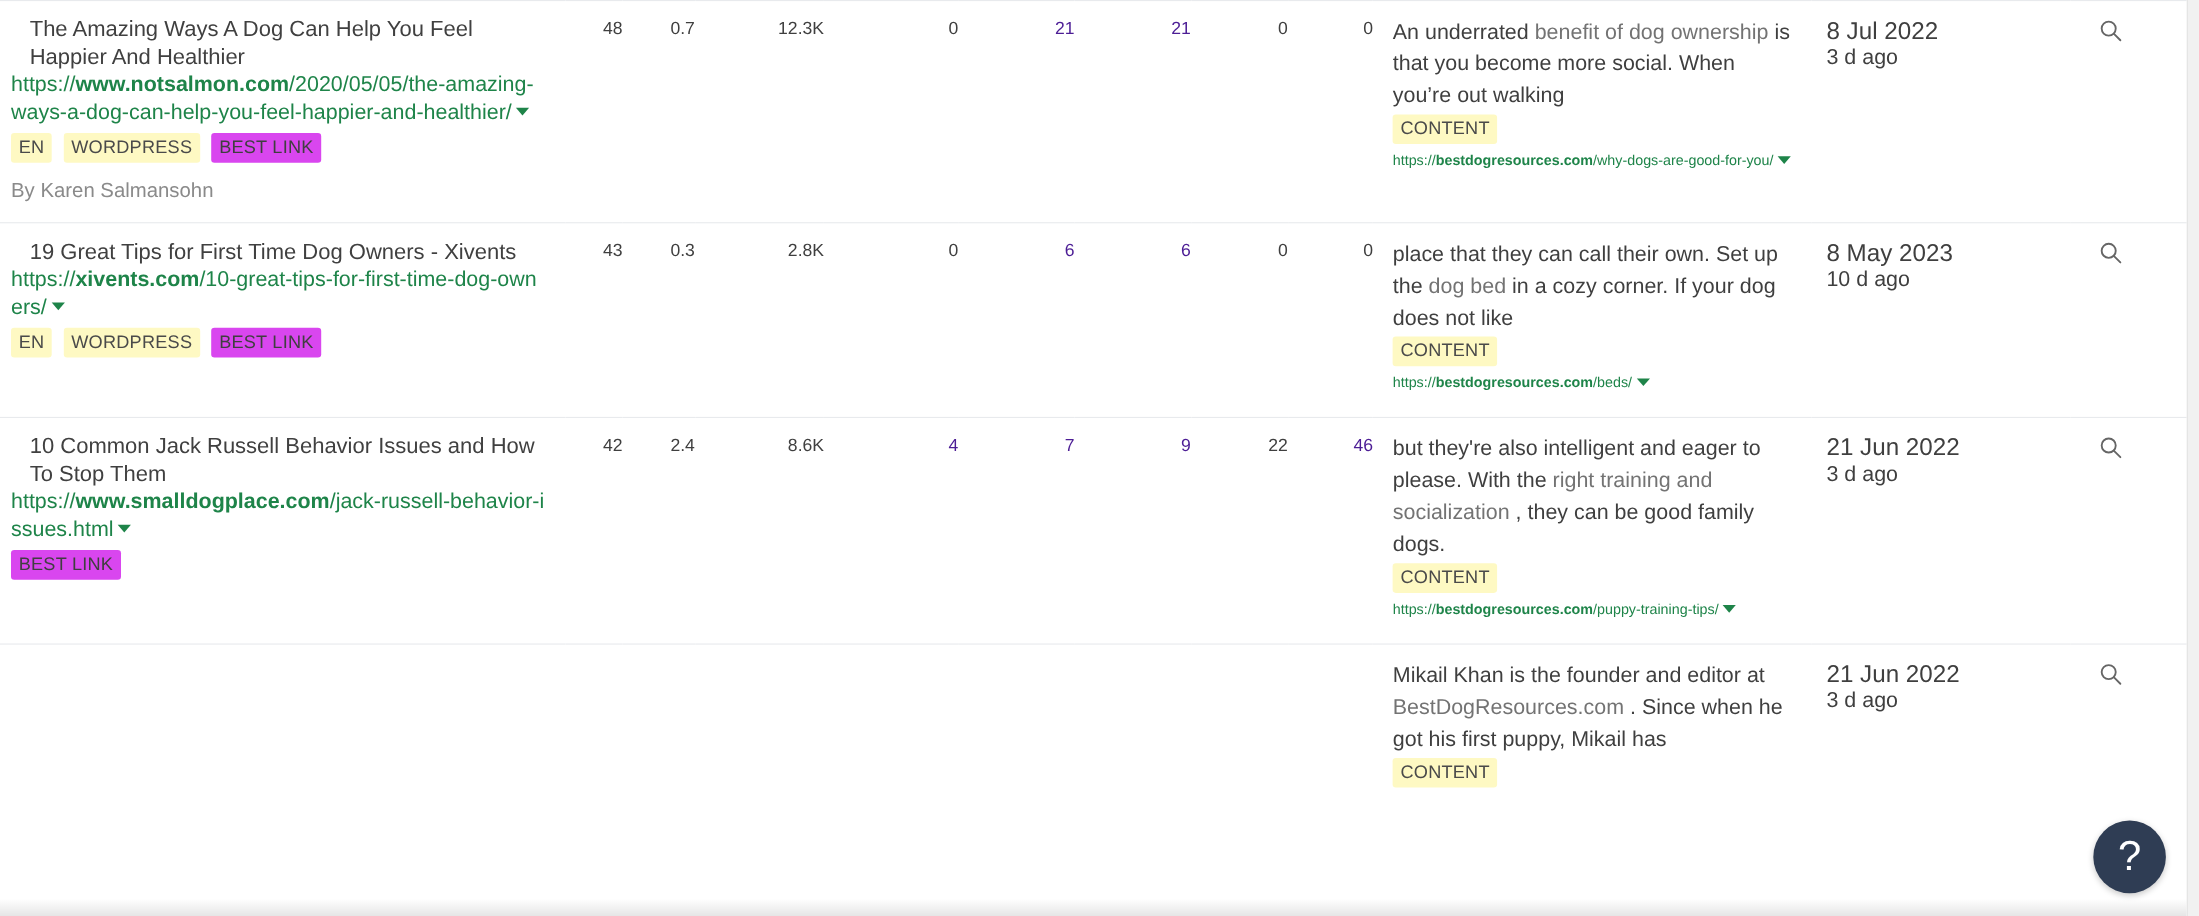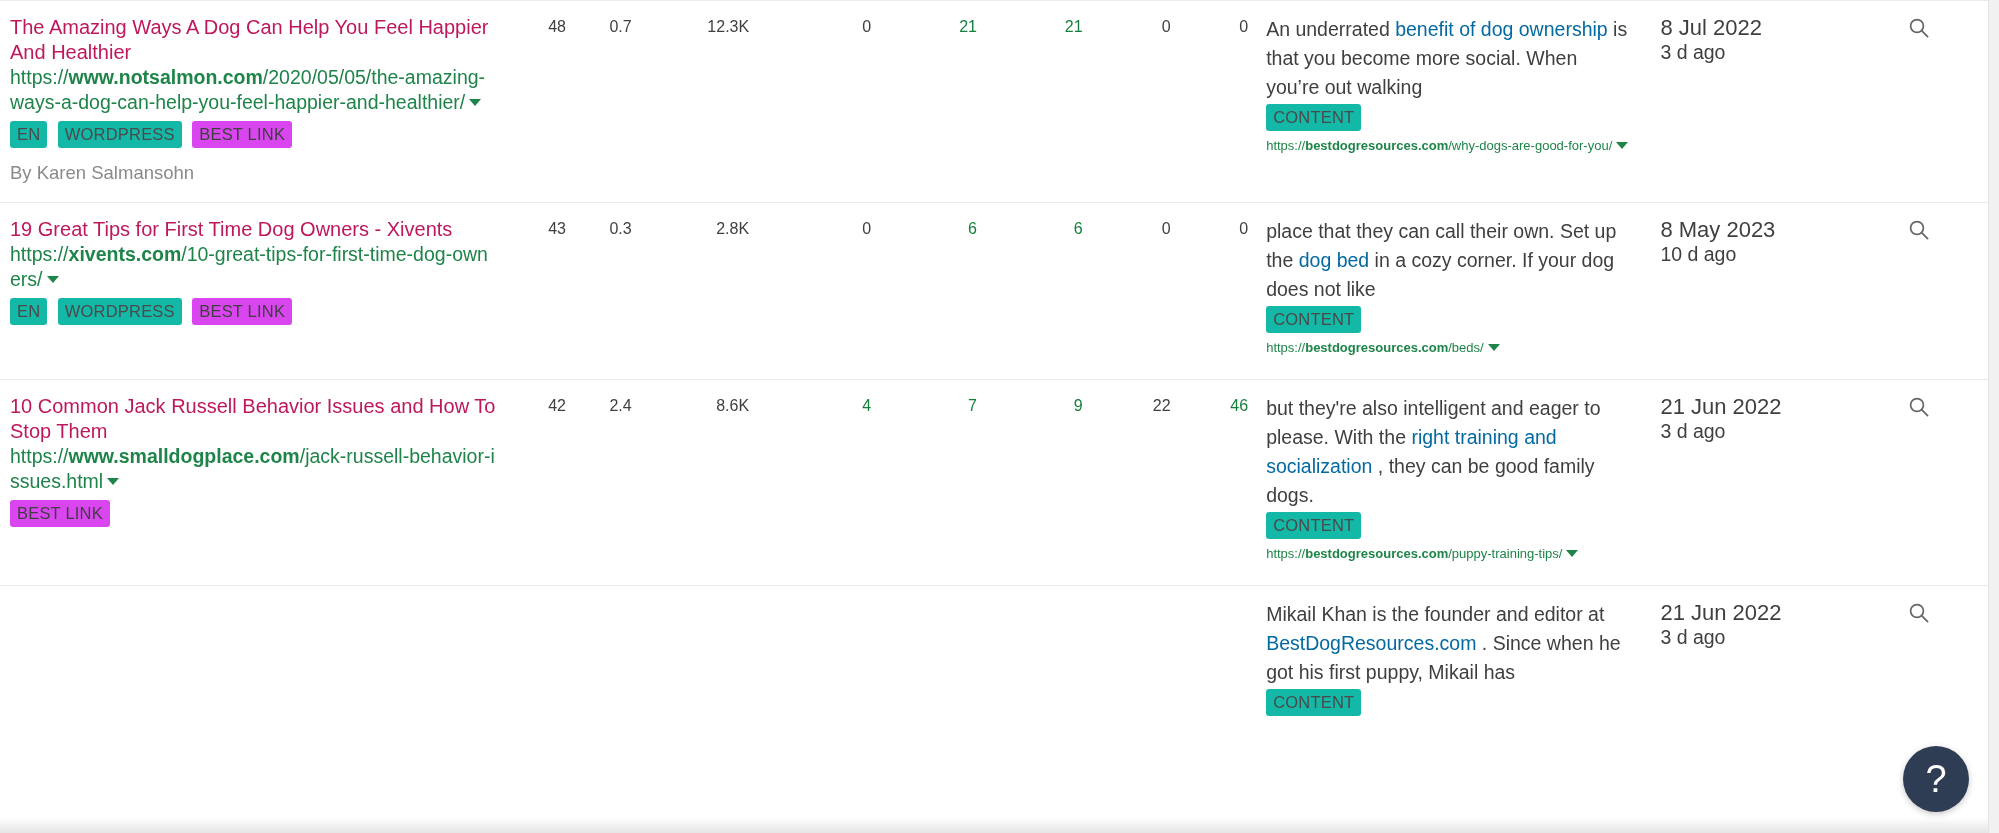--- a/index.html
+++ b/index.html
@@ -56,30 +56,31 @@
 
   
   .num {
     text-align: right;
     font-size: 16px;
     line-height: 24px;
     color: #3f3f3f;
     padding-right: 0 !important;
     white-space: nowrap;
   }
-  .num.link-num { color: #15803d; }
+  .num.link-num { color: #4c1d95; }
 
   
   .src-title {
     display: block;
-    color: #be185d;
+    color: #404040;
     font-size: 20px;
     line-height: 25px;
     text-decoration: none;
     cursor: pointer;
+    margin-left: 17px;
   }
   .src-url {
     display: block;
     color: #1e8449;
     font-size: 19.5px;
     line-height: 25px;
     word-break: break-all;
     cursor: pointer;
   }
   .src-url b { font-weight: bold; }
@@ -94,42 +95,42 @@
     margin-bottom: 2px;
     cursor: pointer;
   }
   .badges { margin-top: 6px; line-height: 28px; }
   .badge {
     display: inline-block;
     font-size: 16.5px;
     line-height: 18px;
     padding: 4px 7px 5px 7px;
     border-radius: 3px;
-    background: #14b8a6;
+    background: #fef9c3;
     color: #4a4a4a;
     margin-right: 6px;
     white-space: nowrap;
     letter-spacing: 0.2px;
   }
   .badge.best { background: #d946ef; color: #3f3f3f; }
   .byline {
     margin-top: 13px;
     color: #8a8a8a;
     font-size: 18.5px;
     line-height: 22px;
   }
 
   
   .anchor-text {
     font-size: 19.5px;
     line-height: 29px;
     color: #3f3f3f;
   }
   .anchor-text a {
-    color: #0369a1;
+    color: #737373;
     text-decoration: none;
     cursor: pointer;
   }
   .content-badge-row { margin-top: 2px; line-height: 26px; }
   .target-url {
     display: block;
     margin-top: 1px;
     color: #1e8449;
     font-size: 13px;
     line-height: 27px;

